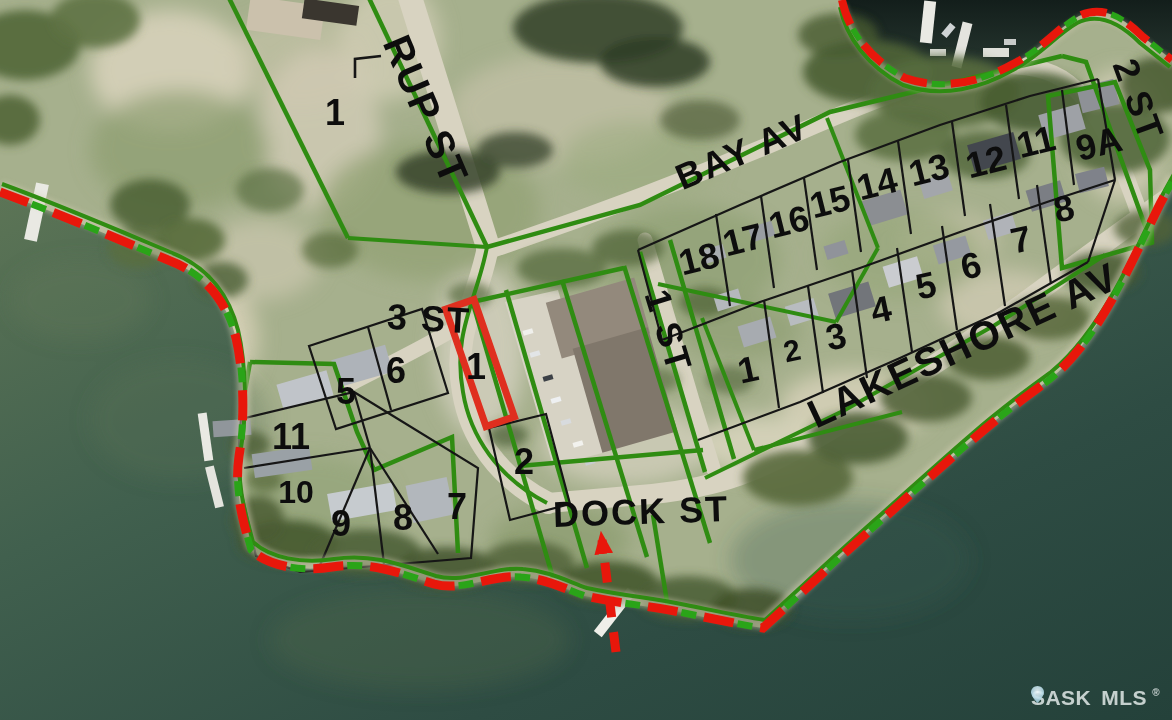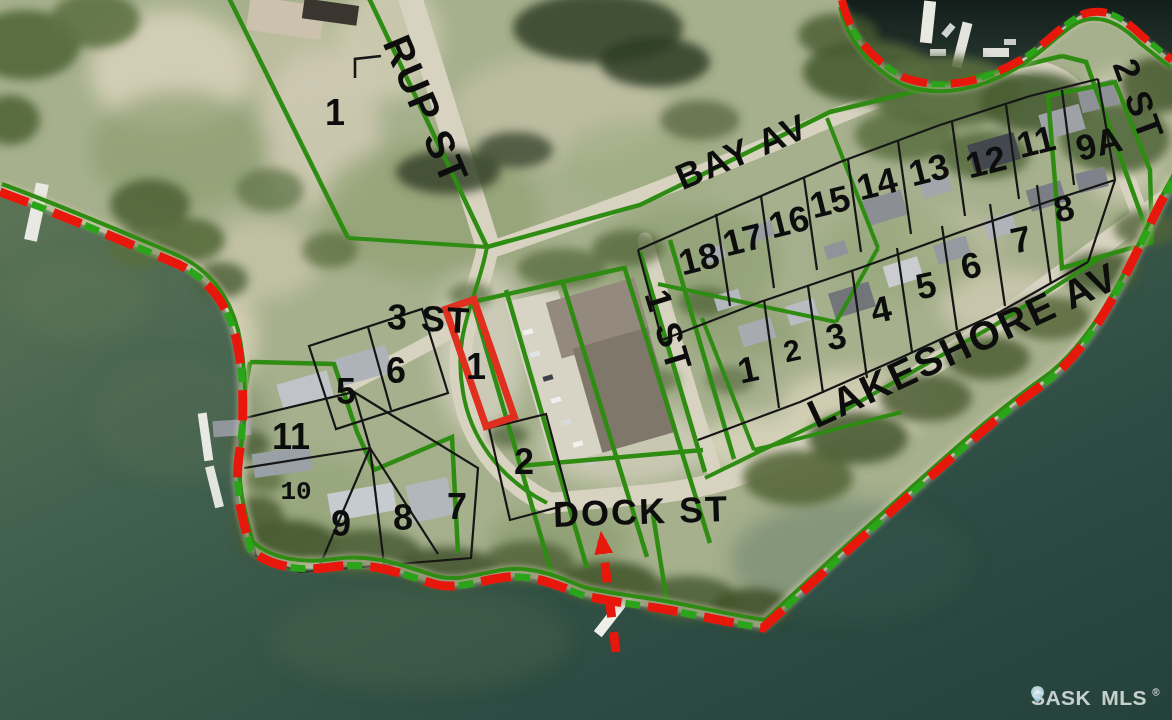--- a/index.html
+++ b/index.html
@@ -365,21 +365,21 @@
       <div class="label street" style="left: 742px; top: 152px; font-size: 36px; transform: translate(-50%, -50%) rotate(-23deg);">BAY AV</div>
       <div class="label street" style="left: 1138px; top: 100px; font-size: 36px; transform: translate(-50%, -50%) rotate(70deg);">2 ST</div>
       <div class="label street" style="left: 668px; top: 331px; font-size: 36px; transform: translate(-50%, -50%) rotate(73deg);">1 ST</div>
       <div class="label street" style="left: 429px; top: 319px; font-size: 36px; transform: translate(-50%, -50%) rotate(3deg);">3 ST</div>
       <div class="label street" style="left: 641px; top: 512px; font-size: 36px; transform: translate(-50%, -50%) rotate(-2deg);">DOCK ST</div>
       <div class="label street" style="left: 963px; top: 345px; font-size: 40px; transform: translate(-50%, -50%) rotate(-25deg);">LAKESHORE AV</div>
       <div class="label lot" style="left: 335px; top: 113px; font-size: 36px; transform: translate(-50%, -50%) rotate(0deg);">1</div>
       <div class="label lot" style="left: 346px; top: 392px; font-size: 36px; transform: translate(-50%, -50%) rotate(0deg);">5</div>
       <div class="label lot" style="left: 396px; top: 371px; font-size: 36px; transform: translate(-50%, -50%) rotate(0deg);">6</div>
       <div class="label lot" style="left: 291px; top: 437px; font-size: 36px; transform: translate(-50%, -50%) rotate(0deg);">11</div>
-      <div class="label lot" style="left: 296px; top: 492px; font-size: 26px; transform: translate(-50%, -50%) rotate(0deg); font-family: Liberation Mono, monospace;">10</div>
+      <div class="label lot" style="left: 296px; top: 492px; font-size: 32px; transform: translate(-50%, -50%) rotate(0deg);">10</div>
       <div class="label lot" style="left: 341px; top: 524px; font-size: 36px; transform: translate(-50%, -50%) rotate(0deg);">9</div>
       <div class="label lot" style="left: 403px; top: 518px; font-size: 36px; transform: translate(-50%, -50%) rotate(0deg);">8</div>
       <div class="label lot" style="left: 457px; top: 507px; font-size: 36px; transform: translate(-50%, -50%) rotate(0deg);">7</div>
       <div class="label lot" style="left: 524px; top: 462px; font-size: 36px; transform: translate(-50%, -50%) rotate(0deg);">2</div>
       <div class="label lot" style="left: 748px; top: 370px; font-size: 36px; transform: translate(-50%, -50%) rotate(-12deg);">1</div>
       <div class="label lot" style="left: 792px; top: 351px; font-size: 30px; transform: translate(-50%, -50%) rotate(-12deg);">2</div>
       <div class="label lot" style="left: 836px; top: 337px; font-size: 36px; transform: translate(-50%, -50%) rotate(-12deg);">3</div>
       <div class="label lot" style="left: 881px; top: 310px; font-size: 36px; transform: translate(-50%, -50%) rotate(-12deg);">4</div>
       <div class="label lot" style="left: 926px; top: 286px; font-size: 36px; transform: translate(-50%, -50%) rotate(-12deg);">5</div>
       <div class="label lot" style="left: 971px; top: 266px; font-size: 36px; transform: translate(-50%, -50%) rotate(-12deg);">6</div>

